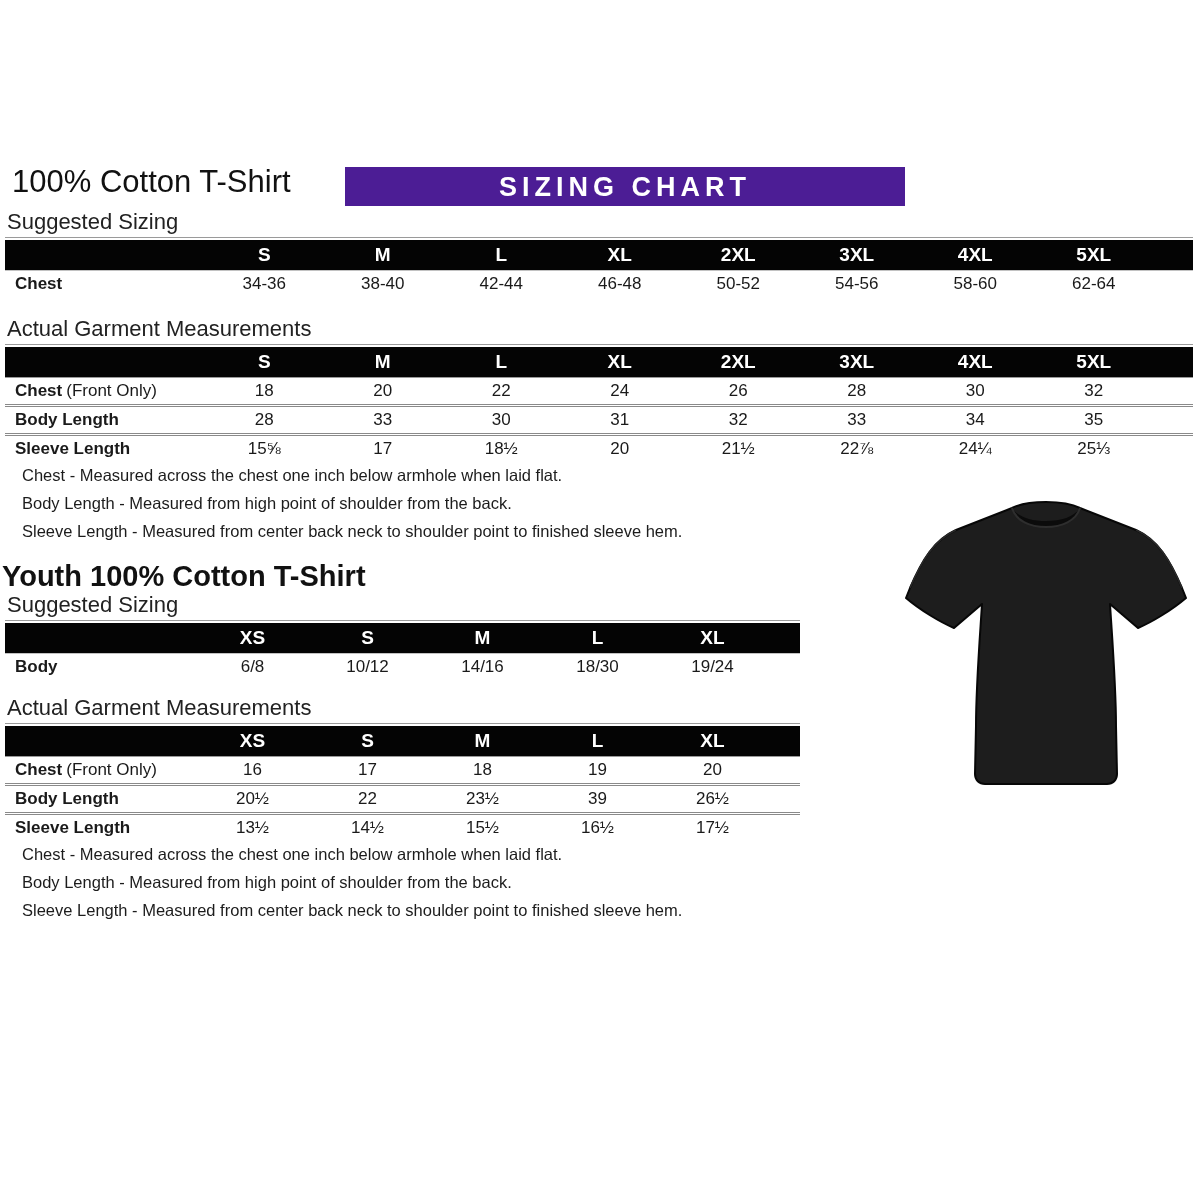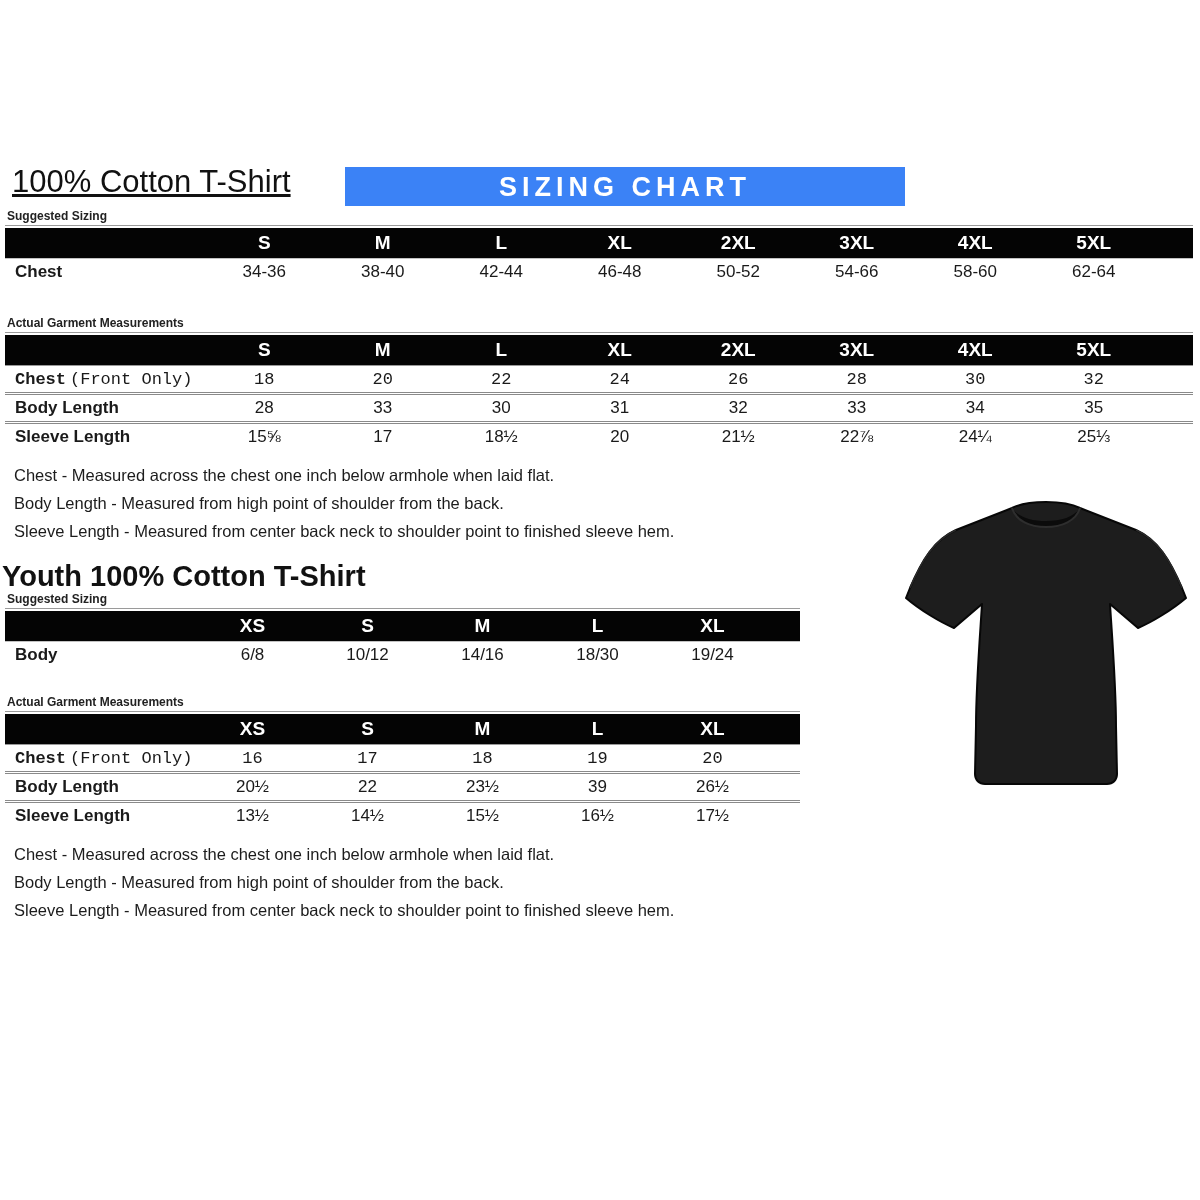--- a/index.html
+++ b/index.html
@@ -4,31 +4,31 @@
 <style>
   html,body{margin:0;padding:0;}
   body{
     width:1200px;height:1200px;position:relative;background:#ffffff;
     font-family:"Liberation Sans", sans-serif;color:#1a1a1a;
     -webkit-font-smoothing:antialiased;
   }
   .abs{position:absolute;}
 
   
-  .main-title{left:12px;top:164px;font-size:31px;font-weight:400;color:#111;letter-spacing:0px;text-decoration:underline;}
+  .main-title{left:12px;top:164px;font-size:31px;font-weight:400;color:#111;letter-spacing:0px;}
   .banner{
-    left:345px;top:167px;width:560px;height:39px;background:#3b82f6;
+    left:345px;top:167px;width:560px;height:39px;background:#4c1d95;
     color:#fff;font-weight:bold;font-size:27px;letter-spacing:5px;
     text-align:center;line-height:40px;
   }
   .youth-title{left:2px;top:560px;font-size:29px;font-weight:bold;color:#111;}
 
   
   .section{position:absolute;left:5px;}
-  .sec-label{font-size:12px;color:#222;margin:0 0 2px 2px;font-weight:bold;}
+  .sec-label{font-size:22px;color:#222;margin:0 0 2px 2px;}
   .rule{height:1px;background:#9a9a9a;margin-bottom:2px;}
 
   
   table.size-table{border-collapse:collapse;table-layout:fixed;}
   table.adult{width:1188px;}
   table.youth{width:795px;}
   table.adult col.c-label{width:200px;}
   table.adult col.c-data{width:118.5px;}
   table.adult col.c-spacer{width:40px;}
   table.youth col.c-label{width:190px;}
@@ -38,26 +38,26 @@
     background:#040404;color:#ffffff;font-weight:bold;font-size:19px;
     height:30px;padding:0;text-align:center;
   }
   .size-table tbody td{
     height:26px;padding:0;text-align:center;font-size:17px;color:#1a1a1a;
   }
   .size-table td.row-label{text-align:left;padding-left:10px;white-space:nowrap;}
   .size-table td.row-label .b{font-weight:bold;}
   .size-table td.row-label .n{font-weight:400;margin-left:4px;}
   table.suggested tbody tr td{border-top:1px solid #c2c2c2;}
-  table.actual tbody tr:first-child td{border-top:1px solid #999;font-family:Liberation Mono, monospace;}
+  table.actual tbody tr:first-child td{border-top:1px solid #999;}
   table.actual tbody tr + tr td{border-top:3px double #8a8a8a;}
 
   
   .notes{left:14px;font-size:16.5px;color:#1c1c1c;}
-  .notes div{line-height:28px;}
+  .notes div{line-height:28px;margin-left:8px;}
 
   
   .tshirt-wrap{left:896px;top:486px;width:300px;height:318px;}
 </style>
 </head>
 <body>
 
 <div class="abs main-title">100% Cotton T-Shirt</div>
 <div class="abs banner">SIZING CHART</div>
 
@@ -92,21 +92,21 @@
       </tr>
     </thead>
     <tbody>
       <tr>
         <td class="row-label"><span class="b">Chest</span></td>
         <td>34-36</td>
         <td>38-40</td>
         <td>42-44</td>
         <td>46-48</td>
         <td>50-52</td>
-        <td>54-66</td>
+        <td>54-56</td>
         <td>58-60</td>
         <td>62-64</td>
         <td></td>
       </tr>
     </tbody>
   </table>
 </div>
 
 <div class="section" style="top:316px;width:1188px;">
   <div class="sec-label">Actual Garment Measurements</div>

